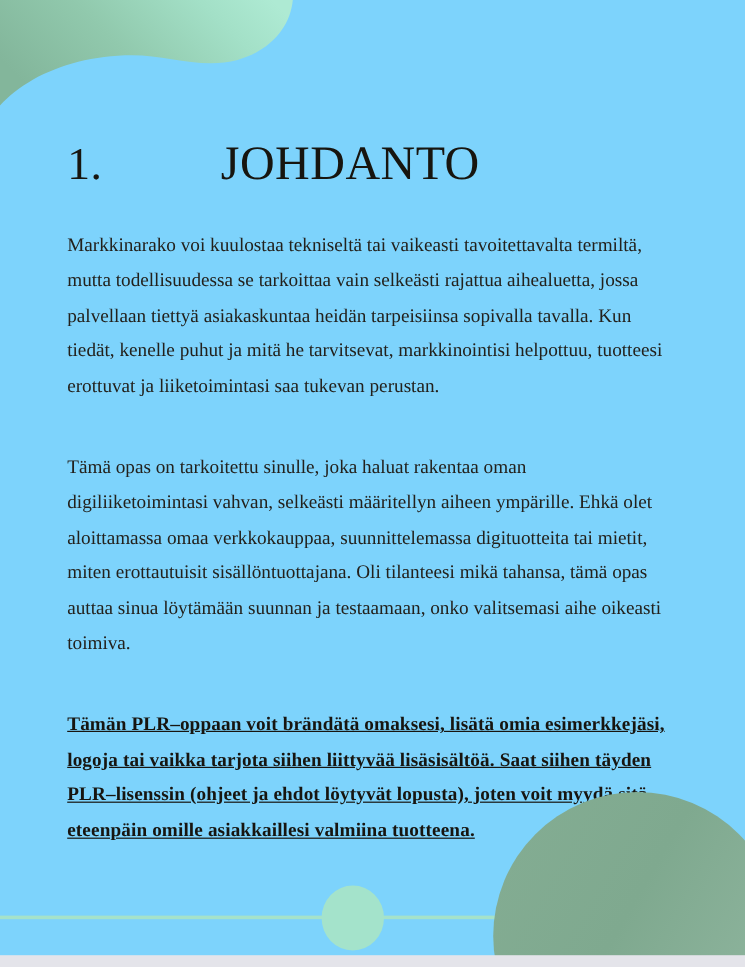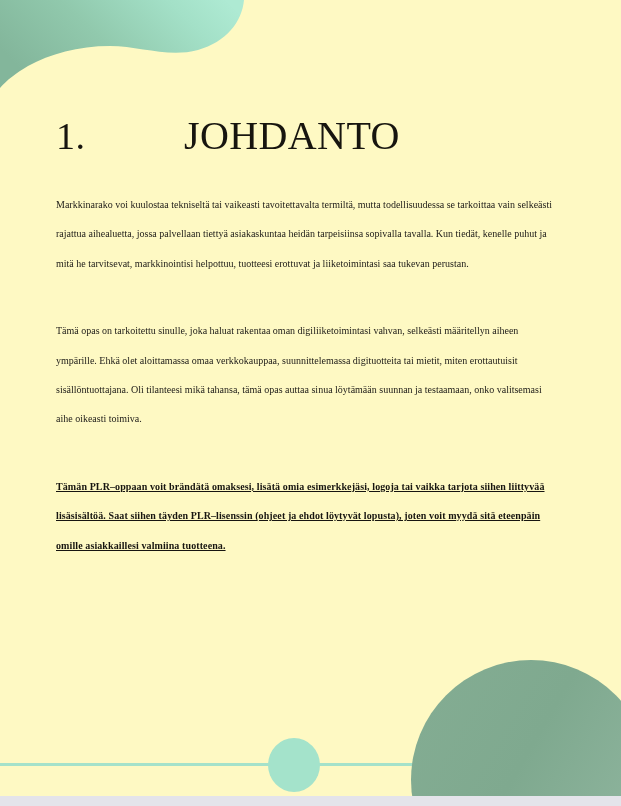--- a/index.html
+++ b/index.html
@@ -11,21 +11,21 @@
     width: 621px;
     height: 806px;
     overflow: hidden;
     font-family: "Liberation Serif", "DejaVu Serif", serif;
   }
 
   .page {
     position: relative;
     width: 621px;
     height: 804px;
-    background: #fef9c3;
+    background: #7dd3fc;
     overflow: hidden;
   }
 
   
   .deco-top {
     position: absolute;
     top: 0;
     left: 0;
     width: 260px;
     height: 90px;
@@ -95,21 +95,21 @@
   .body-block {
     position: absolute;
     left: 56px;
     top: 190px;
     width: 500px;
   }
 
   p.para {
     margin: 0 0 38px 0;
     font-family: "Liberation Serif", "DejaVu Serif", serif;
-    font-size: 10px;
+    font-size: 16px;
     line-height: 29.4px;
     color: #23211c;
     text-align: left;
   }
   p.para.last { margin-bottom: 0; text-decoration: underline; }
   p.para.bold {
     font-weight: bold;
     color: #171510;
     letter-spacing: 0.1px;
   }

